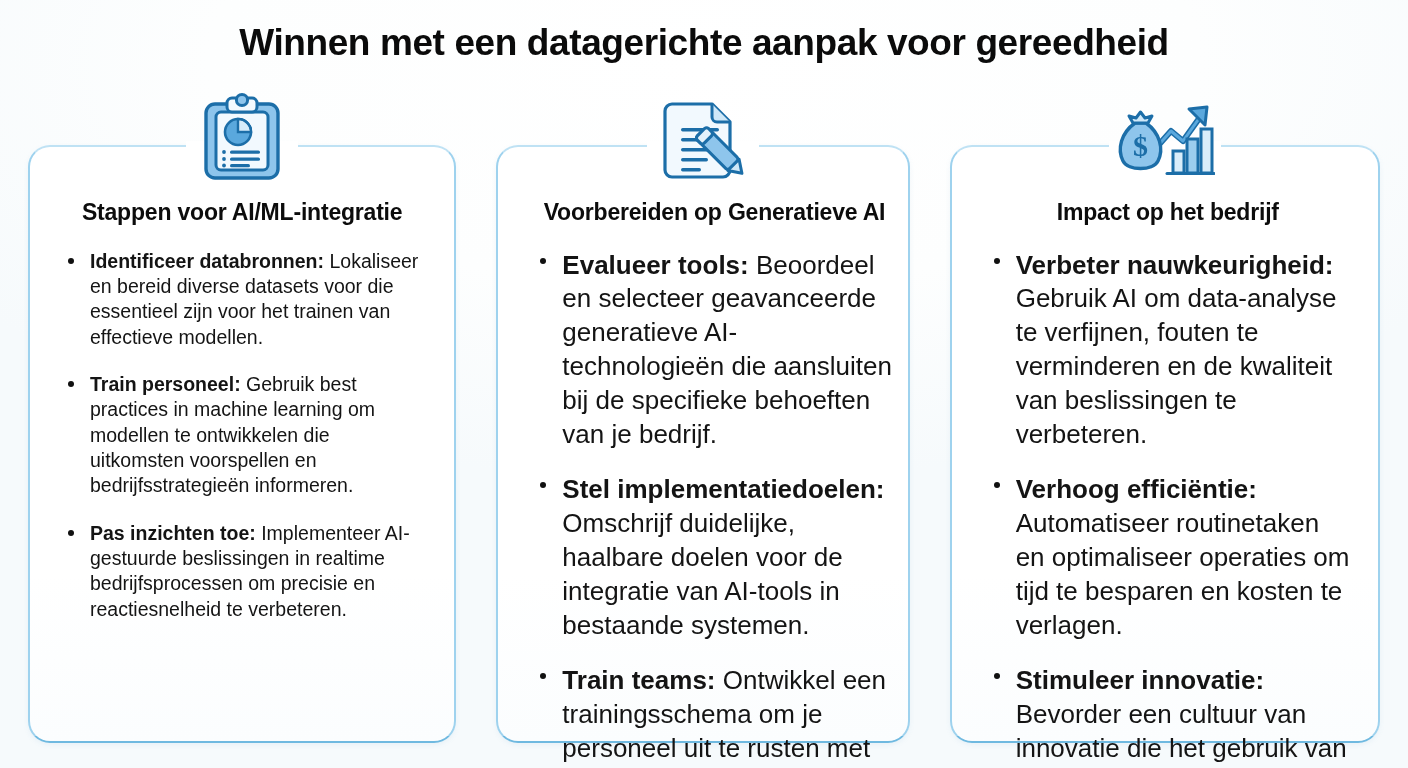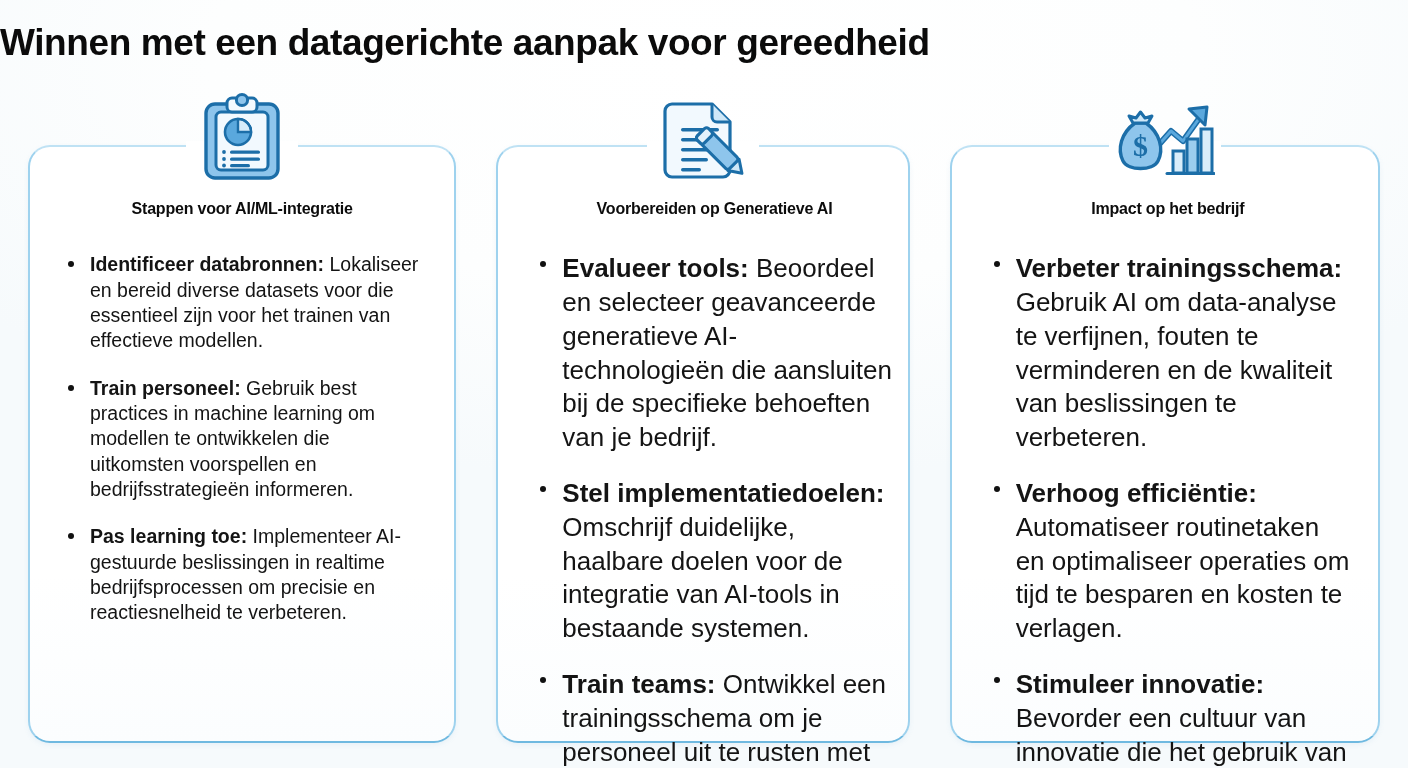--- a/index.html
+++ b/index.html
@@ -25,20 +25,21 @@
     width: 1408px;
     height: 768px;
   }
 
   
   .title {
     position: absolute;
     top: 22px;
     left: 0;
     width: 1408px;
+    text-align: center;
     font-size: 37px;
     font-weight: 700;
     letter-spacing: -0.4px;
     color: #0b0b0b;
     line-height: 1.15;
   }
 
   
   .columns {
     position: absolute;
@@ -85,25 +86,25 @@
     height: 92px;
     display: flex;
     align-items: center;
     justify-content: center;
   }
   .icon-badge svg { display: block; }
 
   
   .card-title {
     text-align: center;
-    font-size: 16px;
+    font-size: 23px;
     font-weight: 700;
     color: #0c0c0c;
     letter-spacing: -0.2px;
-    margin-bottom: 34px;
+    margin-bottom: 22px;
     line-height: 1.2;
   }
 
   
   ul.bullets {
     list-style: none;
     padding: 0 2px 0 8px;
   }
 
   ul.bullets > li {
@@ -174,21 +175,21 @@
       <h2 class="card-title">Stappen voor AI/ML-integratie</h2>
 
       <ul class="bullets">
         <li>
           <span class="lead">Identificeer databronnen:</span><span> Lokaliseer en bereid diverse datasets voor die essentieel zijn voor het trainen van effectieve modellen.</span>
         </li>
         <li>
           <span class="lead">Train personeel:</span><span> Gebruik best practices in machine learning om modellen te ontwikkelen die uitkomsten voorspellen en bedrijfsstrategieën informeren.</span>
         </li>
         <li>
-          <span class="lead">Pas learning toe:</span><span> Implementeer AI-gestuurde beslissingen in realtime bedrijfsprocessen om precisie en reactiesnelheid te verbeteren.</span>
+          <span class="lead">Pas inzichten toe:</span><span> Implementeer AI-gestuurde beslissingen in realtime bedrijfsprocessen om precisie en reactiesnelheid te verbeteren.</span>
         </li>
       </ul>
     </section>
 
     <section class="card col-2">
       <span class="card-notch"></span>
 
       <div class="icon-badge">
         <svg width="90" height="90" viewBox="0 0 90 90" aria-hidden="true">
 
@@ -243,21 +244,21 @@
           <path d="M20 30 C6 40 2 56 8 68 C13 78 38 78 43 68 C49 56 45 40 31 30 Z" fill="#8ec5ec" stroke="#1c6ea8" stroke-width="3.4" stroke-linejoin="round"></path>
           <path d="M18 30 L33 30 L37 23 L30 25 L25.5 19 L21 25 L14 23 Z" fill="#cfe8f8" stroke="#1c6ea8" stroke-width="3" stroke-linejoin="round"></path>
           <text x="25.5" y="63" text-anchor="middle" font-family="Liberation Serif, serif" font-size="30" font-weight="700" fill="#1c6ea8">$</text>
         </svg>
       </div>
 
       <h2 class="card-title">Impact op het bedrijf</h2>
 
       <ul class="bullets">
         <li>
-          <span class="lead">Verbeter trainingsschema:</span><span> Gebruik AI om data-analyse te verfijnen, fouten te verminderen en de kwaliteit van beslissingen te verbeteren.</span>
+          <span class="lead">Verbeter nauwkeurigheid:</span><span> Gebruik AI om data-analyse te verfijnen, fouten te verminderen en de kwaliteit van beslissingen te verbeteren.</span>
         </li>
         <li>
           <span class="lead">Verhoog efficiëntie:</span><span> Automatiseer routinetaken en optimaliseer operaties om tijd te besparen en kosten te verlagen.</span>
         </li>
         <li>
           <span class="lead">Stimuleer innovatie:</span><span> Bevorder een cultuur van innovatie die het gebruik van AI aanmoedigt om nieuwe oplossingen en bedrijfsmodellen te ontwikkelen.</span>
         </li>
       </ul>
     </section>
 

